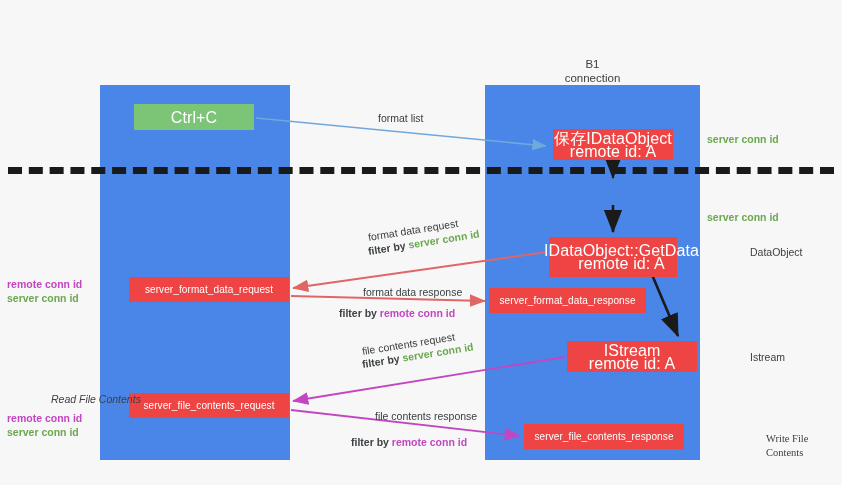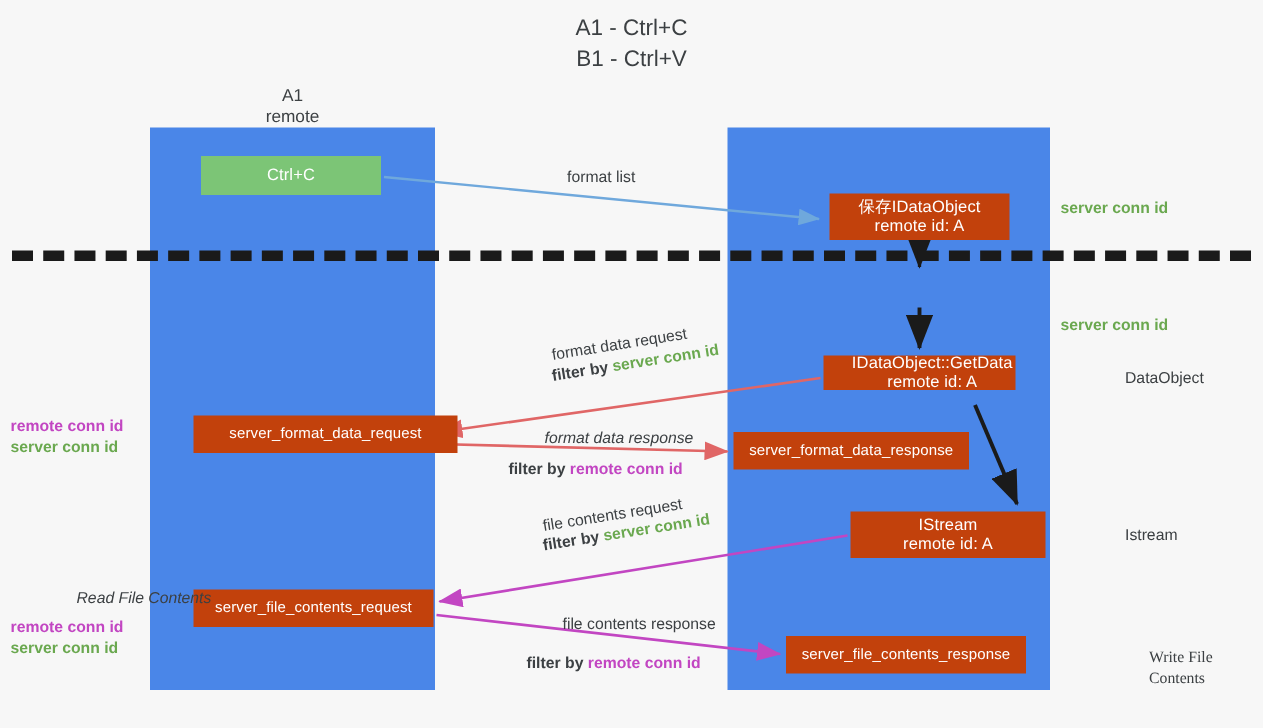--- a/index.html
+++ b/index.html
@@ -32,48 +32,48 @@
   
   .lane{background:#4a86e8;}
   #lane-a1{left:100px;top:85px;width:190px;height:375px;}
   #lane-b1{left:485px;top:85px;width:215px;height:375px;}
 
   
   .box{
     box-sizing:border-box;
     display:flex;flex-direction:column;
     align-items:center;justify-content:center;
-    color:#ffffff;font-size:11px;line-height:13px;text-align:center;
+    color:#ffffff;font-size:16px;line-height:13px;text-align:center;
     white-space:pre-line;
     letter-spacing:.1px;
   }
   .green{background:#7cc576;}
-  .orange{background:#c2410c;}
+  .orange{background:#ef4444;}
   .orange.thin{font-size:10px;}
 
   #box-ctrlc{left:134px;top:104px;width:120px;height:26px;}
   #box-idataobject{left:553px;top:129px;width:120px;height:31px;}
   #box-ctrlv{left:553px;top:181px;width:120px;height:24px;}
-  #box-getdata{left:549px;top:237px;width:128px;height:23px;padding-left:17px;}
-  #box-fmt-req{left:129px;top:277px;width:176px;height:25px;}
+  #box-getdata{left:549px;top:237px;width:128px;height:40px;padding-left:17px;}
+  #box-fmt-req{left:129px;top:277px;width:160px;height:25px;}
   #box-fmt-resp{left:489px;top:288px;width:157px;height:25px;}
   #box-istream{left:567px;top:341px;width:130px;height:31px;}
   #box-file-req{left:129px;top:393px;width:160px;height:25px;}
   #box-file-resp{left:524px;top:424px;width:160px;height:25px;}
 
   
   .lbl{font-size:10.5px;line-height:14px;color:#3c4043;white-space:nowrap;}
   .lbl .g{color:#6aa84f;font-weight:bold;}
   .lbl .m{color:#c246c2;font-weight:bold;}
   .rot-up{transform:rotate(-9deg);transform-origin:left center;}
 
   #lbl-format-list{left:378px;top:111px;}
   #lbl-fmt-req{left:368px;top:230px;}
   #lbl-fmt-req2{left:368px;top:244px;font-weight:bold;}
-  #lbl-fmt-resp{left:363px;top:285px;font-style:italic;}
+  #lbl-fmt-resp{left:363px;top:285px;}
   #lbl-fmt-resp2{left:339px;top:306px;font-weight:bold;}
   #lbl-file-req{left:362px;top:344px;}
   #lbl-file-req2{left:362px;top:357px;font-weight:bold;}
   #lbl-file-resp{left:375px;top:409px;}
   #lbl-file-resp2{left:351px;top:435px;font-weight:bold;}
 
   
   .side{font-size:10.5px;line-height:14px;white-space:pre-line;font-weight:bold;}
   .side.plain{font-weight:normal;color:#3c4043;margin-left:42px;}
   .green-txt{color:#6aa84f;}
@@ -95,25 +95,23 @@
     border-top:7px dashed #1a1a1a;
   }
 
   svg#wires{position:absolute;left:0;top:0;width:842px;height:485px;overflow:visible;}
 </style>
 </head>
 <body>
 
 <div id="stage">
 
-  <div class="abs" id="title">A1 - Ctrl+C
-B1 - Ctrl+V</div>
-
-  <div class="abs lane-head" id="head-a1">A1
-remote</div>
+
+  <div class="abs lane-head" id="head-b1">B1
+connection</div>
 
   <div class="abs lane" id="lane-a1"></div>
   <div class="abs lane" id="lane-b1"></div>
 
   <svg id="wires" viewBox="0 0 842 485" xmlns="http://www.w3.org/2000/svg">
     <defs>
       <marker id="ah-blue" markerWidth="9" markerHeight="7" refX="8.5" refY="3.5" orient="auto">
         <polygon points="0 0, 9 3.5, 0 7" fill="#6fa8dc"></polygon>
       </marker>
       <marker id="ah-red" markerWidth="9" markerHeight="7" refX="8.5" refY="3.5" orient="auto">

